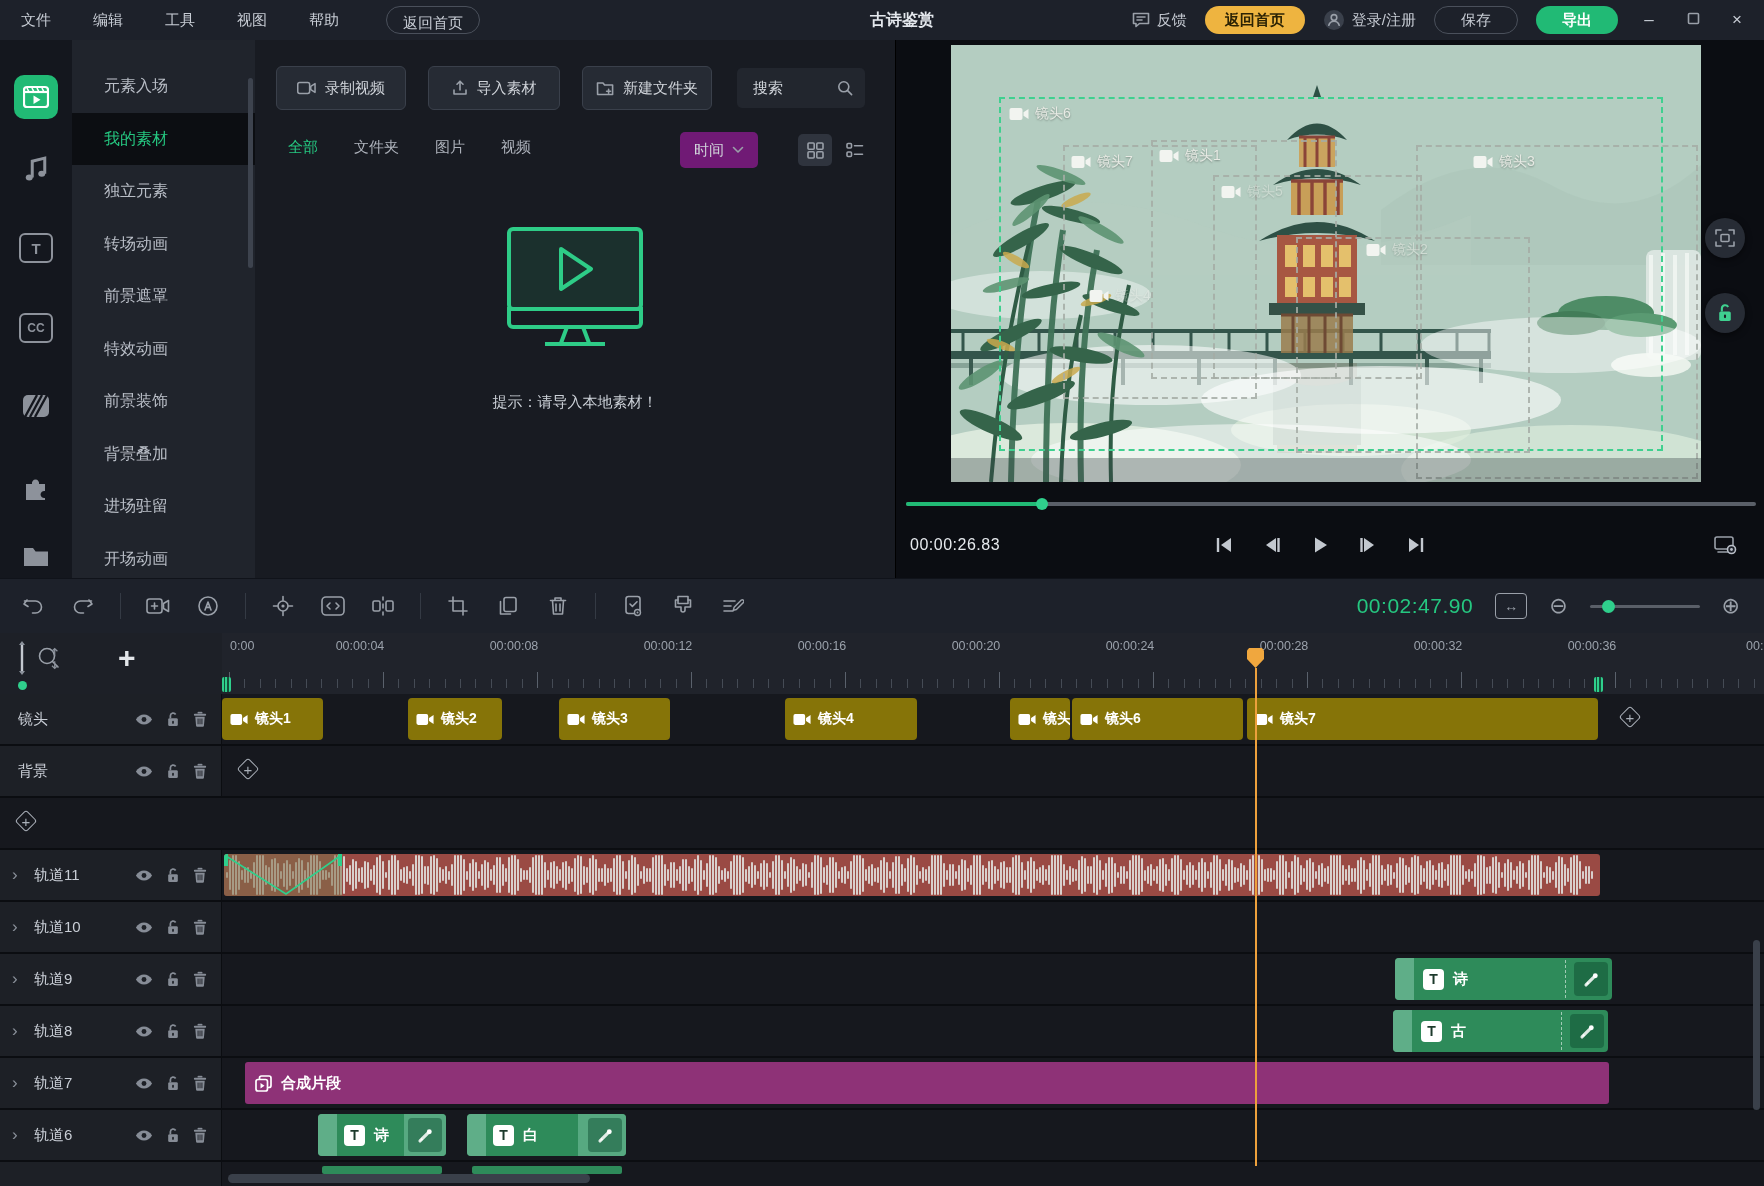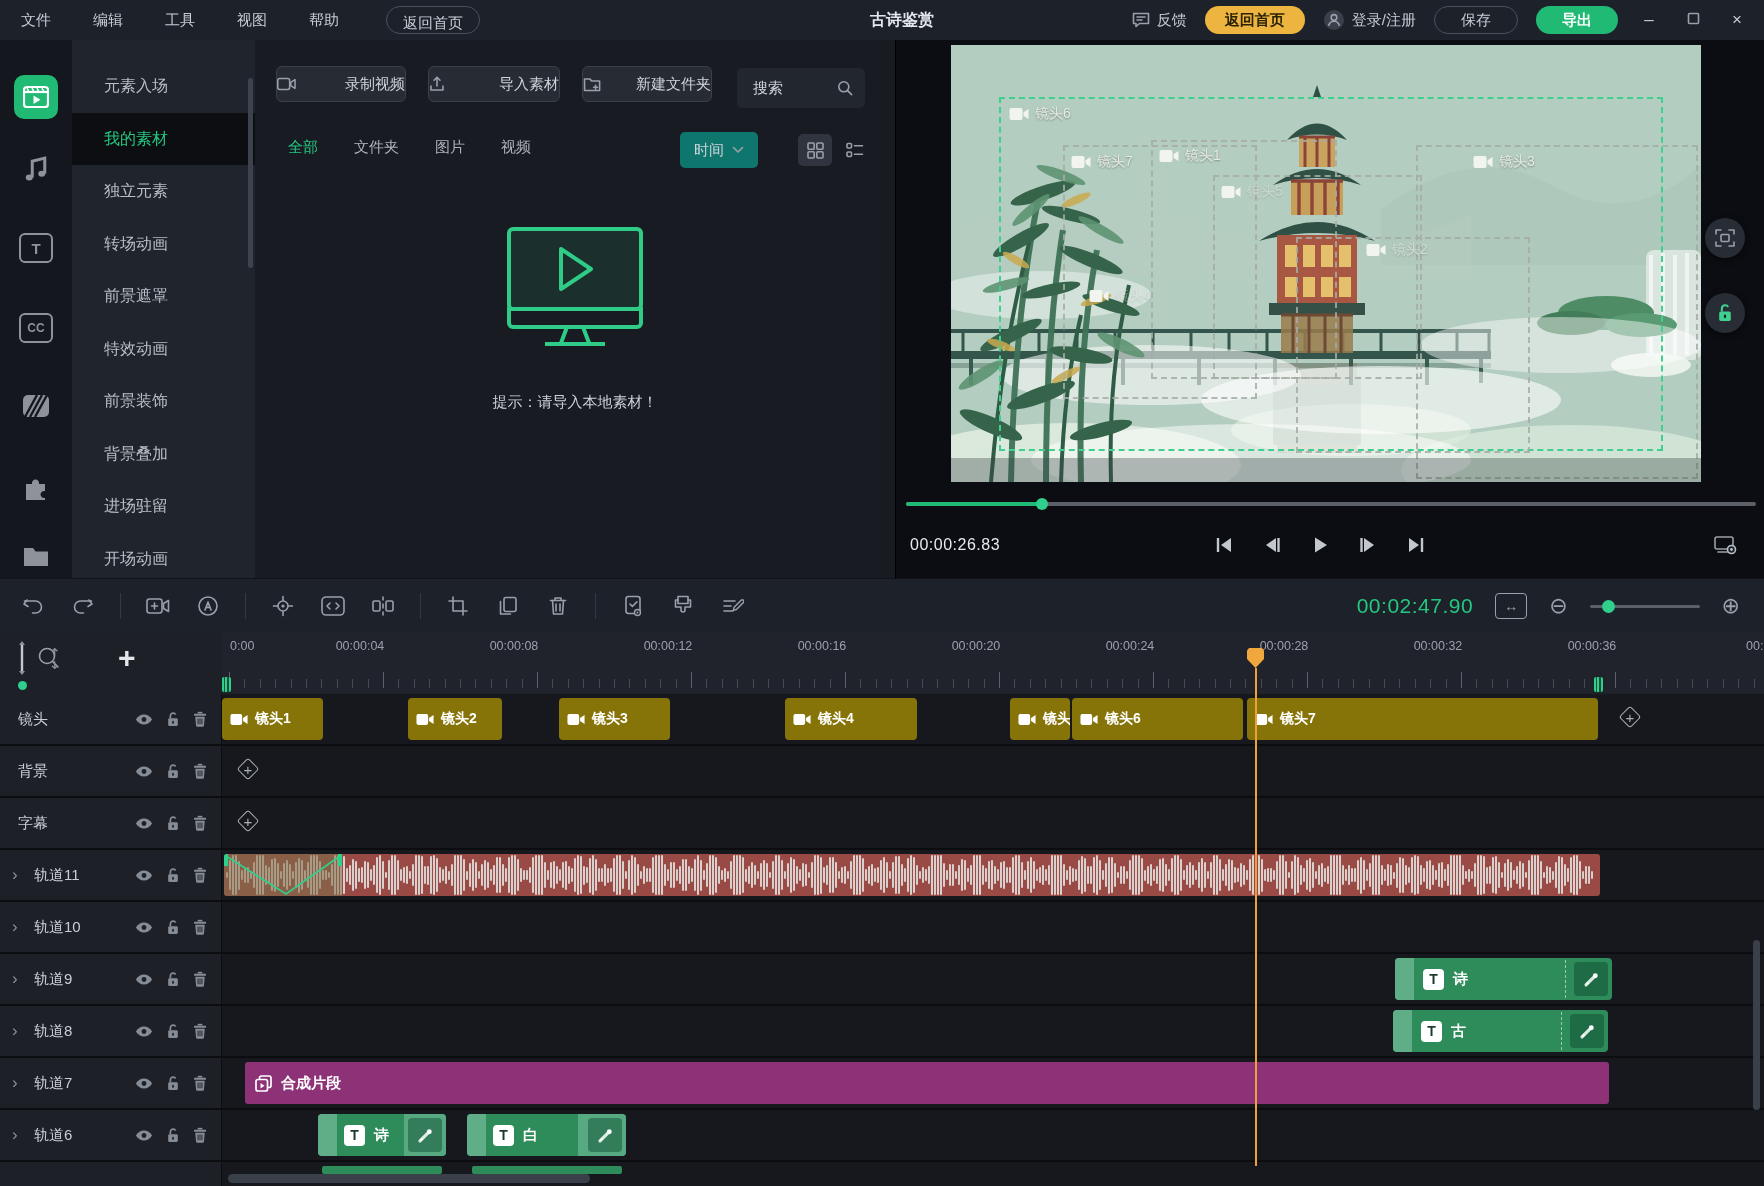--- a/index.html
+++ b/index.html
@@ -37,28 +37,28 @@
 
   
   .cats{position:absolute;left:72px;top:40px;width:183px;height:538px;background:#20242c;
         padding-top:20px;box-sizing:border-box;z-index:29;}
   .cat{height:52.5px;line-height:52.5px;padding-left:32px;font-size:16px;color:#b9bec7;}
   .cat.sel{background:#0c0e12;color:var(--time_green,#25c780);}
   .cats-scroll{position:absolute;right:2px;top:38px;width:5px;height:190px;background:#3d434e;border-radius:3px;}
 
   
   .media{position:absolute;left:255px;top:40px;width:640px;height:538px;background:#181b22;z-index:28;}
-  .m-btn{position:absolute;top:26px;height:36px;background:#262b34;border:1px solid #3a404b;border-radius:6px;
-         display:flex;align-items:center;justify-content:space-between;gap:9px;font-size:15px;color:#d0d4da;box-sizing:border-box;}
+  .m-btn{position:absolute;top:26px;height:44px;background:#262b34;border:1px solid #3a404b;border-radius:6px;
+         display:flex;align-items:center;justify-content:center;gap:9px;font-size:15px;color:#d0d4da;box-sizing:border-box;}
   .m-search{position:absolute;top:28px;left:482px;width:128px;height:40px;background:#22262e;border-radius:5px;
             display:flex;align-items:center;justify-content:space-between;padding:0 12px 0 16px;box-sizing:border-box;
             color:#d0d4da;font-size:15px;}
   .m-tabs{position:absolute;top:98px;left:33px;display:flex;gap:36px;font-size:15px;color:#aeb3bc;}
   .m-tab.sel{color:var(--time_green,#25c780);}
-  .m-sort{position:absolute;top:92px;left:425px;width:78px;height:36px;background:#0f766e;border-radius:5px;
+  .m-sort{position:absolute;top:92px;left:425px;width:78px;height:36px;background:#701a75;border-radius:5px;
           display:flex;align-items:center;justify-content:center;gap:8px;font-size:15px;color:#d0d4da;}
   .m-view{position:absolute;top:94px;width:34px;height:32px;border-radius:5px;display:flex;align-items:center;justify-content:center;}
   .m-empty{position:absolute;left:0;top:185px;width:640px;text-align:center;}
   .m-hint{margin-top:38px;color:#cdd2d9;font-size:15px;}
 
   
   .preview{position:absolute;left:895px;top:40px;width:869px;height:538px;background:#0b0d12;border-left:1px solid #000;}
   .canvas{position:absolute;left:55px;top:5px;width:750px;height:437px;overflow:hidden;
      background:
       radial-gradient(ellipse 220px 60px at 12% 96%, rgba(235,245,232,.85), transparent 70%),
@@ -791,34 +791,20 @@
         </span>
       </div>
       <div class="tbody">
         <div class="diamond" style="left:16px">
             <span>+</span>
           </div>
       </div>
     </div>
 
     <div class="trow">
-      <div class="thead">
-        <span class="tname" style="margin-left:6px">字幕</span>
-        <span class="thead-icons">
-          <svg width="18" height="13" viewBox="0 0 20 14">
-              <use href="#i-eye"></use>
-            </svg>
-          <svg width="14" height="17" viewBox="0 0 16 19">
-              <use href="#i-lock"></use>
-            </svg>
-          <svg width="14" height="16" viewBox="0 0 16 18">
-              <use href="#i-trash"></use>
-            </svg>
-        </span>
-      </div>
       <div class="tbody">
         <div class="diamond" style="left:16px">
             <span>+</span>
           </div>
       </div>
     </div>
 
     <div class="trow">
       <div class="thead">
         <span class="tchev">›</span>

